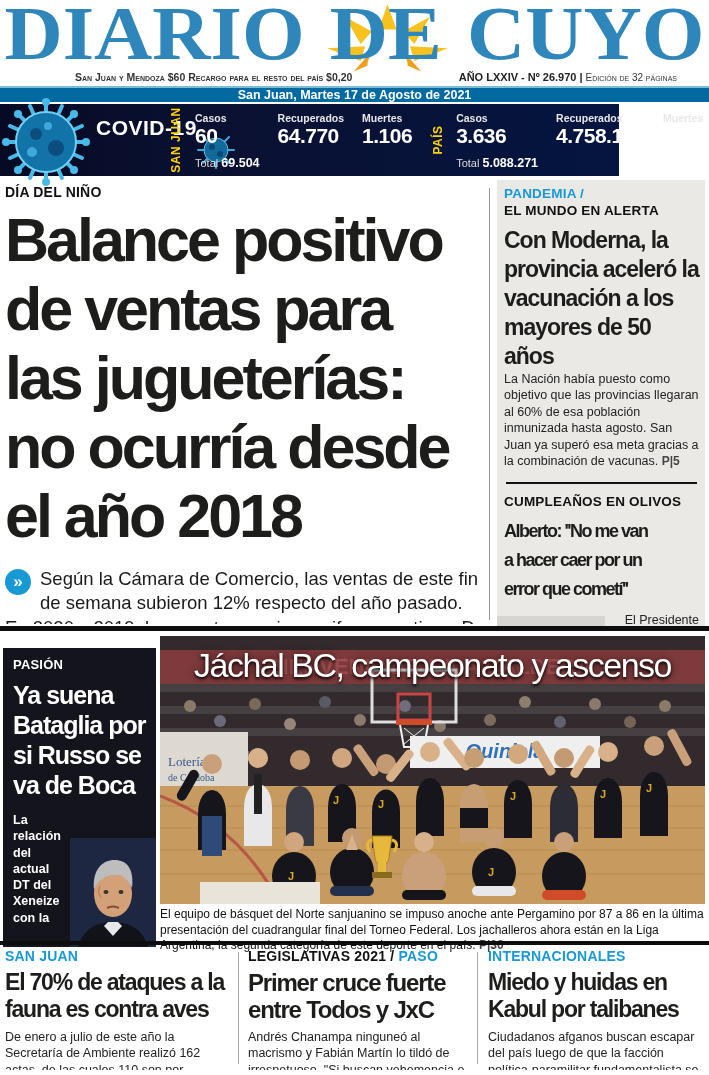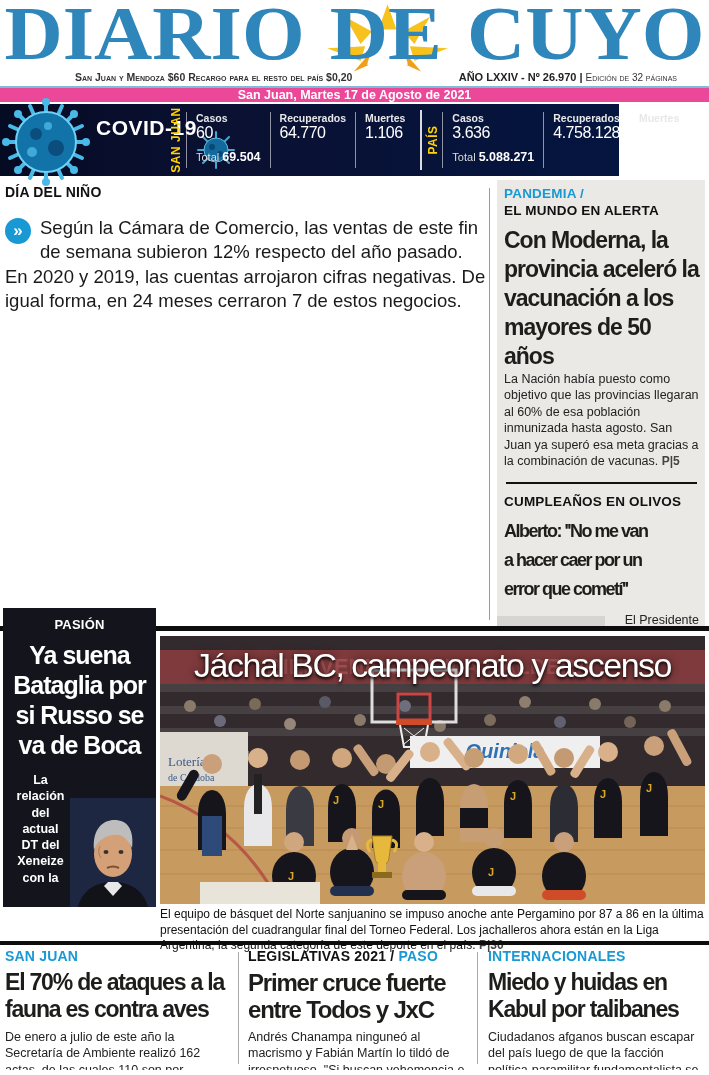--- a/index.html
+++ b/index.html
@@ -27,21 +27,21 @@
     display:flex; justify-content:space-between; align-items:center;
     font-size:10.5px;
   }
   .tagline-left { margin-left:75px; font-variant:small-caps; font-weight:bold; color:#333; }
   .tagline-right { margin-right:32px; color:#333; }
   .tagline-right b { font-size:11px; color:#222; }
   .tagline-right .lite { font-variant:small-caps; font-size:10px; }
   
   .datebar {
     position:absolute; left:0; top:86px; width:709px; height:16px;
-    background:#ec4899; border-top:2px solid #7dbcd8;
+    background:#0369a1; border-top:2px solid #7dbcd8;
     color:#fff; font-weight:bold; font-size:12.5px;
     display:flex; align-items:center; justify-content:center;
   }
   
   .covidbar {
     position:absolute; left:0; top:104px; width:619px; height:72px;
     background:linear-gradient(90deg,#060b24 0%,#0a1133 40%,#041540 100%);
   }
   .virus-big { position:absolute; left:-4px; top:-8px; }
   .virus-small { position:absolute; left:196px; top:26px; opacity:.9; }
@@ -51,21 +51,21 @@
     display:flex; align-items:stretch; color:#fff; white-space:nowrap;
   }
   .vlabel {
     width:20px; display:flex; align-items:center; justify-content:center;
   }
   .vlabel span {
     transform:rotate(-90deg); color:#ffd200; font-weight:bold; font-size:12px; letter-spacing:.5px;
   }
   .stat { padding:8px 9px 0 9px; }
   .stat .lbl { font-size:10.5px; font-weight:bold; color:#e8e8e8; margin-bottom:0; }
-  .stat .num { font-size:16px; font-weight:normal; letter-spacing:-.5px; }
+  .stat .num { font-size:21px; font-weight:bold; letter-spacing:-.5px; }
   .stat .tot { font-size:11px; margin-top:8px; color:#ddd; }
   .stat .tot b { font-size:12.5px; color:#fff; }
   .sep { width:1px; background:rgba(255,255,255,.55); margin:8px 0; }
   .sep-strong { width:2px; background:rgba(255,255,255,.85); margin:6px 0 6px 6px; }
   
   .kicker { font-weight:bold; font-size:14px; letter-spacing:.2px; color:#111; }
   .kicker .accent { color:#1899d4; }
   
   .lead { position:absolute; left:5px; top:184px; width:482px; height:440px; overflow:hidden; }
   .lead-headline {
@@ -91,22 +91,22 @@
   .hl-olivos { font-size:18px; line-height:29px; letter-spacing:-1.5px; }
   .rail-body { font-size:12.5px; line-height:1.32; color:#222; }
   .rail-div { height:2px; background:#111; margin:12px 2px 10px 2px; }
   .olivos-bodywrap { margin-top:8px; font-size:12.5px; line-height:1.35; color:#222; text-align:right; }
   .alberto-float { float:left; margin:4px 6px 0 -7px; }
   
   .hrule-1 { position:absolute; left:0; top:626px; width:709px; height:5px; background:#0d0d0d; }
   .hrule-2 { position:absolute; left:0; top:941px; width:709px; height:4px; background:#0d0d0d; }
   
   .pasion {
-    position:absolute; left:3px; top:608px; width:153px; height:299px;
-    background:#14141c; color:#fff; padding:9px 10px 0 10px; overflow:hidden;text-align:center;
+    position:absolute; left:3px; top:648px; width:153px; height:299px;
+    background:#14141c; color:#fff; padding:9px 10px 0 10px; overflow:hidden;
   }
   .pasion .kicker { color:#fff; font-size:13px; }
   .pasion-headline {
     margin-top:8px; font-size:25px; line-height:30px; font-weight:bold;
     letter-spacing:-1px; white-space:pre-line;
   }
   .pasion-body { margin-top:12px; font-size:12.5px; line-height:1.3; font-weight:bold; }
   .russo-float { float:right; margin:26px -10px 0 2px; }
   
   .sports-photo {
@@ -250,20 +250,25 @@
       <div class="sep"></div>
       <div class="stat">
         <div class="lbl">Muertes</div>
         <div class="num">109.105</div>
       </div>
     </div>
   </div>
 
   <div class="lead">
     <div class="kicker">DÍA DEL NIÑO</div>
+    <div class="lead-headline">Balance positivo
+de ventas para
+las jugueterías:
+no ocurría desde
+el año 2018</div>
     <div class="lead-deck">
       <span class="deck-bullet">»</span>
       <span>Según la Cámara de Comercio, las ventas de este fin de semana subieron 12% respecto del año pasado. En 2020 y 2019, las cuentas arrojaron cifras negativas. De igual forma, en 24 meses cerraron 7 de estos negocios.</span>
       
     </div>
   </div>
 
   <div class="vrule-main"></div>
 
   <div class="rail">

